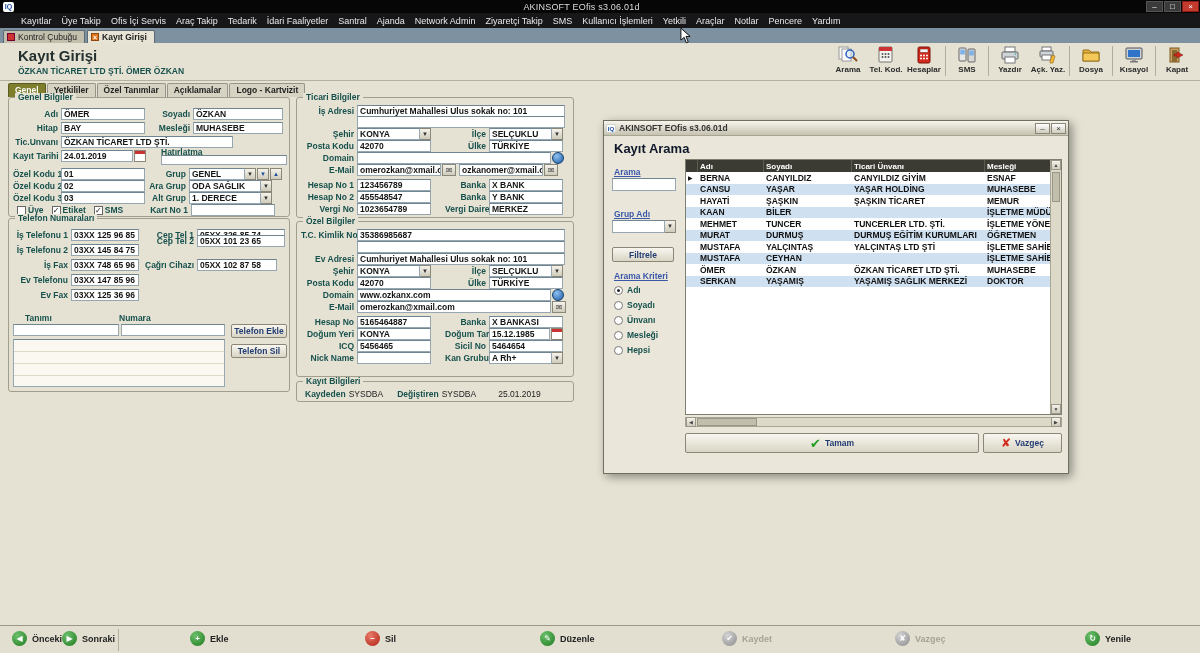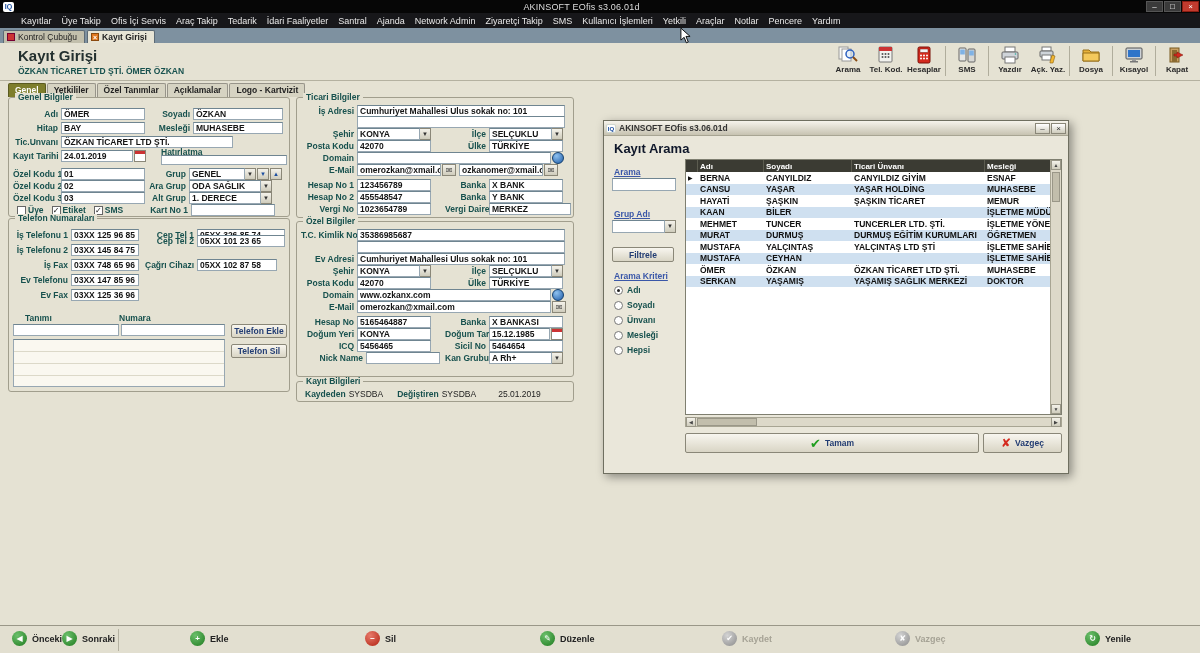--- a/index.html
+++ b/index.html
@@ -433,21 +433,21 @@
     <div class="row" style="left:148px;top:93px">
         <span class="lbl" style="width:44px">Banka</span>
         <span class="inp" style="width:74px">Y BANK</span>
       </div>
     <div class="row" style="left:4px;top:105px">
         <span class="lbl" style="width:56px">Vergi No</span>
         <span class="inp" style="width:74px">1023654789</span>
       </div>
     <div class="row" style="left:148px;top:105px">
         <span class="lbl" style="width:44px">Vergi Dairesi</span>
-        <span class="inp" style="width:82px">MERKEZ</span>
+        <span class="inp" style="width:74px">MERKEZ</span>
       </div>
   </div>
 
   <div class="grp" style="left:296px;top:178px;width:278px;height:156px">
     <span class="grp-title">Özel Bilgiler</span>
     <div class="row" style="left:4px;top:7px">
         <span class="lbl" style="width:56px">T.C. Kimlik No</span>
         <span class="inp" style="width:208px">35386985687</span>
       </div>
     <div class="row" style="left:60px;top:19px">
@@ -503,21 +503,21 @@
         <span class="cal-btn"></span>
       </div>
     <div class="row" style="left:4px;top:118px">
         <span class="lbl" style="width:56px">ICQ</span>
         <span class="inp" style="width:74px">5456465</span>
       </div>
     <div class="row" style="left:148px;top:118px">
         <span class="lbl" style="width:44px">Sicil No</span>
         <span class="inp" style="width:74px">5464654</span>
       </div>
-    <div class="row" style="left:13px;top:130px">
+    <div class="row" style="left:4px;top:130px">
         <span class="lbl" style="width:56px">Nick Name</span>
         <span class="inp" style="width:74px"></span>
       </div>
     <div class="row" style="left:148px;top:130px">
         <span class="lbl" style="width:44px">Kan Grubu</span>
         <span class="inp" style="width:63px">A Rh+</span>
         <span class="combo-arrow">▼</span>
       </div>
   </div>
 

